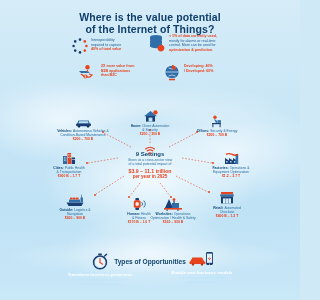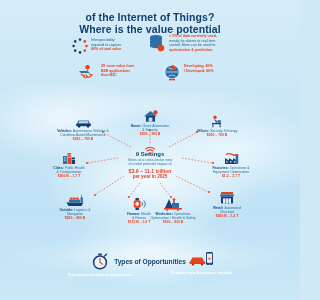--- a/index.html
+++ b/index.html
@@ -111,22 +111,22 @@
         <circle cx="87" cy="163" r="1"></circle>
       <circle cx="213" cy="163" r="1"></circle>
         <circle cx="95" cy="195" r="1"></circle>
       <circle cx="129" cy="197" r="1"></circle>
         <circle cx="171" cy="197" r="1"></circle>
       <circle cx="209" cy="192" r="1"></circle>
     </g>
   </svg>
 
   <div class="title">
+    <span>Where is the value potential</span>
     <span>of the Internet of Things?</span>
-    <span>Where is the value potential</span>
   </div>
 
   <div class="stat stat-interop">
     <span class="ico">
       <svg width="16" height="16" viewBox="0 0 16 16">
         <g fill="#1b3f74">
           <circle cx="8" cy="1.6" r="1.3"></circle>
             <circle cx="3.2" cy="3.4" r="1.3"></circle>
           <circle cx="1.6" cy="8" r="1.3"></circle>
             <circle cx="3.2" cy="12.6" r="1.3"></circle>

